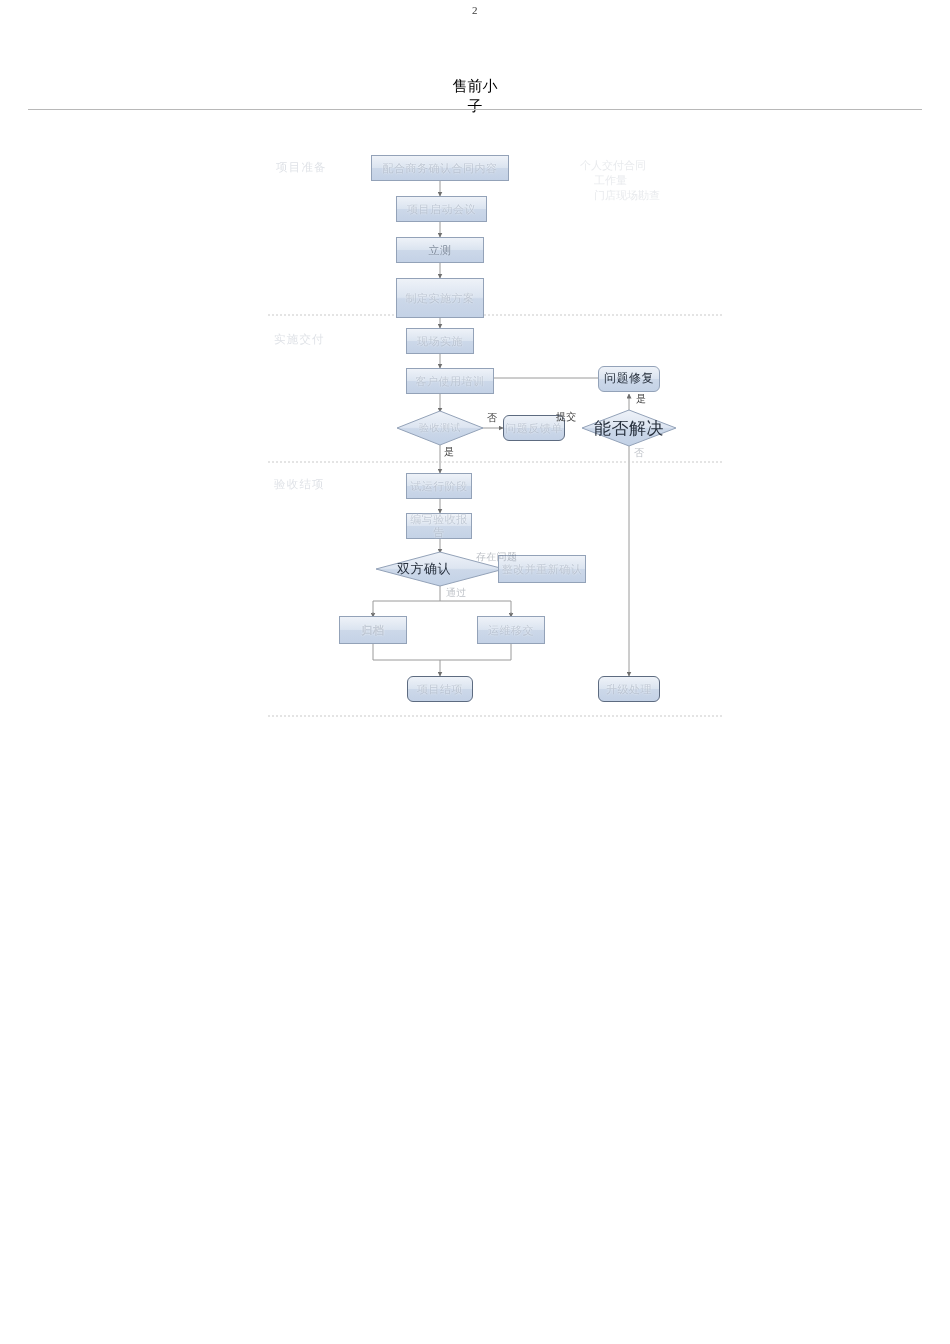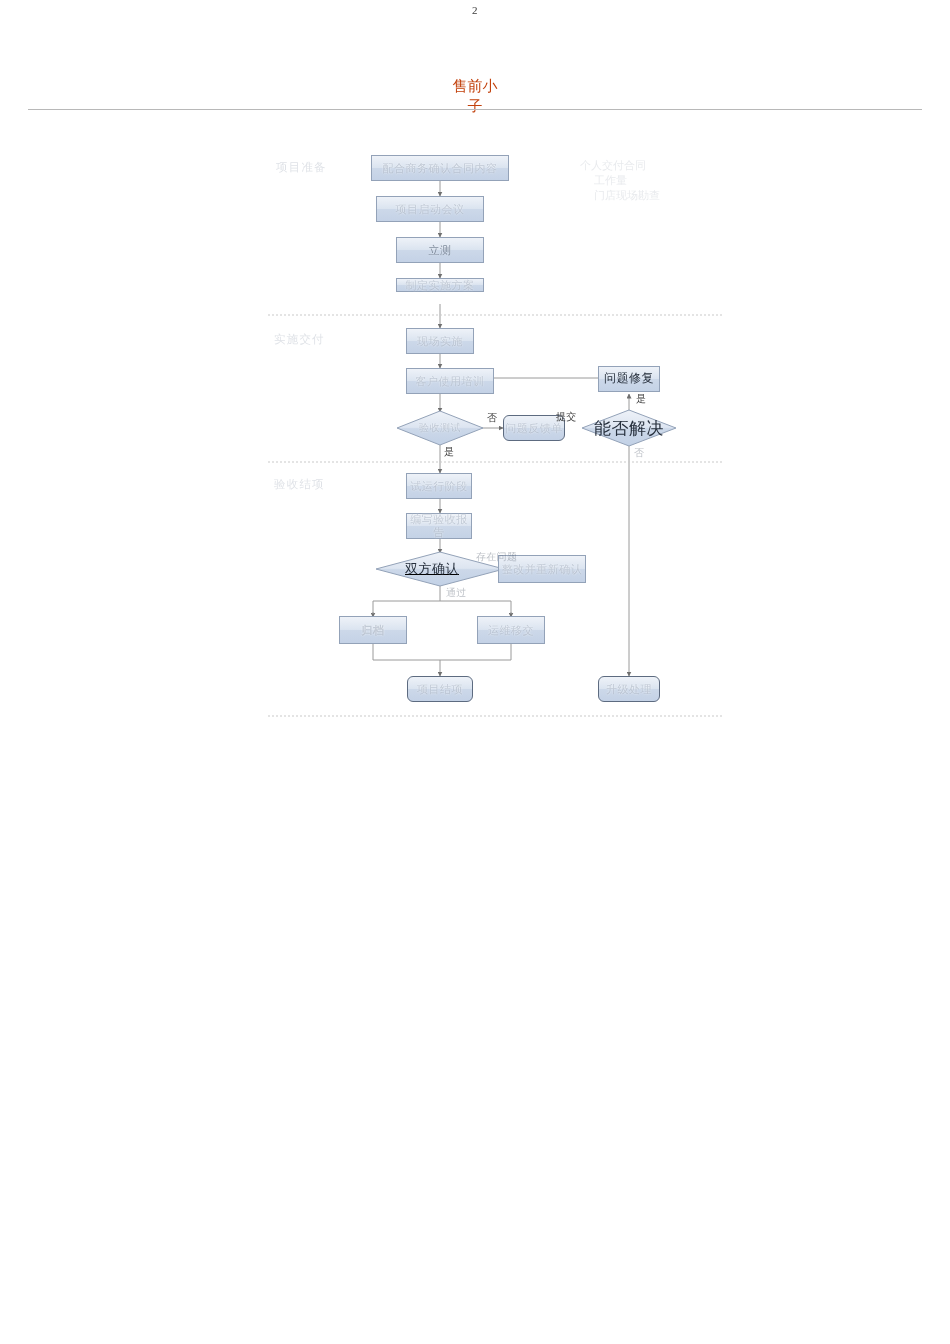--- a/index.html
+++ b/index.html
@@ -26,21 +26,21 @@
     color: #3a3a3a;
     letter-spacing: 0.5px;
   }
   #page-header {
     position: absolute;
     top: 76px;
     left: 0;
     width: 950px;
     text-align: center;
     font-size: 15px;
-    color: #c2410c;
+    color: #000000;
     line-height: 20px;
   }
   #page-header .hdr-line1 { display: block; }
   #page-header .hdr-line2 { display: block; }
   #header-rule {
     position: absolute;
     top: 109px;
     left: 28px;
     width: 894px;
     height: 0;
@@ -86,20 +86,21 @@
     text-shadow: 0 0 1.6px rgba(255,255,255,0.95);
     filter: blur(0.45px);
   }
   .semi {
     color: rgba(55, 72, 98, 0.62);
     text-shadow: 0 0 1.1px rgba(255,255,255,0.8);
     filter: blur(0.2px);
   }
   .crisp {
     color: #27303d;
+    border-radius: 6px;
   }
   .node.heavy-border { border-color: #5d6b80; border-radius: 6px; }
 
   
   .diamond {
     position: absolute;
     display: flex;
     align-items: center;
     justify-content: center;
   }
@@ -235,25 +236,25 @@
   <div class="lane-label" style="left:274px; top:477px;">验收结项</div>
 
   <div class="side-note" style="left:580px; top:158px;">
     <span class="sn1">个人交付合同</span>
     <span class="sn2">工作量</span>
     <span class="sn3">门店现场勘查</span>
   </div>
 
   <div class="node faded" style="left:371px; top:155px; width:138px; height:26px;">配合商务确认合同内容</div>
 
-  <div class="node faded" style="left:376px; top:196px; width:108px; height:26px;">项目启动会议</div>
+  <div class="node faded" style="left:396px; top:196px; width:91px; height:26px;">项目启动会议</div>
 
   <div class="node semi" style="left:396px; top:237px; width:88px; height:26px;">立测</div>
 
-  <div class="node faded" style="left:396px; top:278px; width:88px; height:14px;">制定实施方案</div>
+  <div class="node faded" style="left:396px; top:278px; width:88px; height:40px;">制定实施方案</div>
 
   <div class="node faded" style="left:406px; top:328px; width:68px; height:26px;">现场实施</div>
 
   <div class="node faded" style="left:406px; top:368px; width:88px; height:26px;">客户使用培训</div>
 
   <div class="node faded heavy-border" style="left:503px; top:415px; width:62px; height:26px;">问题反馈单</div>
 
   <div class="node crisp" style="left:598px; top:366px; width:62px; height:26px; font-size:12px;">问题修复</div>
 
   <div class="node faded" style="left:406px; top:473px; width:66px; height:26px;">试运行阶段</div>
@@ -271,21 +272,21 @@
   <div class="node faded heavy-border" style="left:598px; top:676px; width:62px; height:26px;">升级处理</div>
 
   <div class="diamond" style="left:397px; top:411px; width:86px; height:34px;">
     <span class="dlabel faded" style="font-size:10px;">验收测试</span>
   </div>
 
   <div class="diamond" style="left:582px; top:410px; width:94px; height:36px;">
     <span class="dlabel crisp">能否解决</span>
   </div>
 
-  <div class="diamond" style="left:368px; top:552px; width:128px; height:34px;text-decoration:underline;">
+  <div class="diamond" style="left:360px; top:552px; width:128px; height:34px;">
     <span class="dlabel crisp" style="font-size:13px;">双方确认</span>
   </div>
 
   <div class="edge-label" style="left:487px; top:411px;">否</div>
 
   <div class="edge-label" style="left:556px; top:410px;">提交</div>
 
   <div class="edge-label" style="left:444px; top:445px;">是</div>
 
   <div class="edge-label" style="left:636px; top:392px;">是</div>

